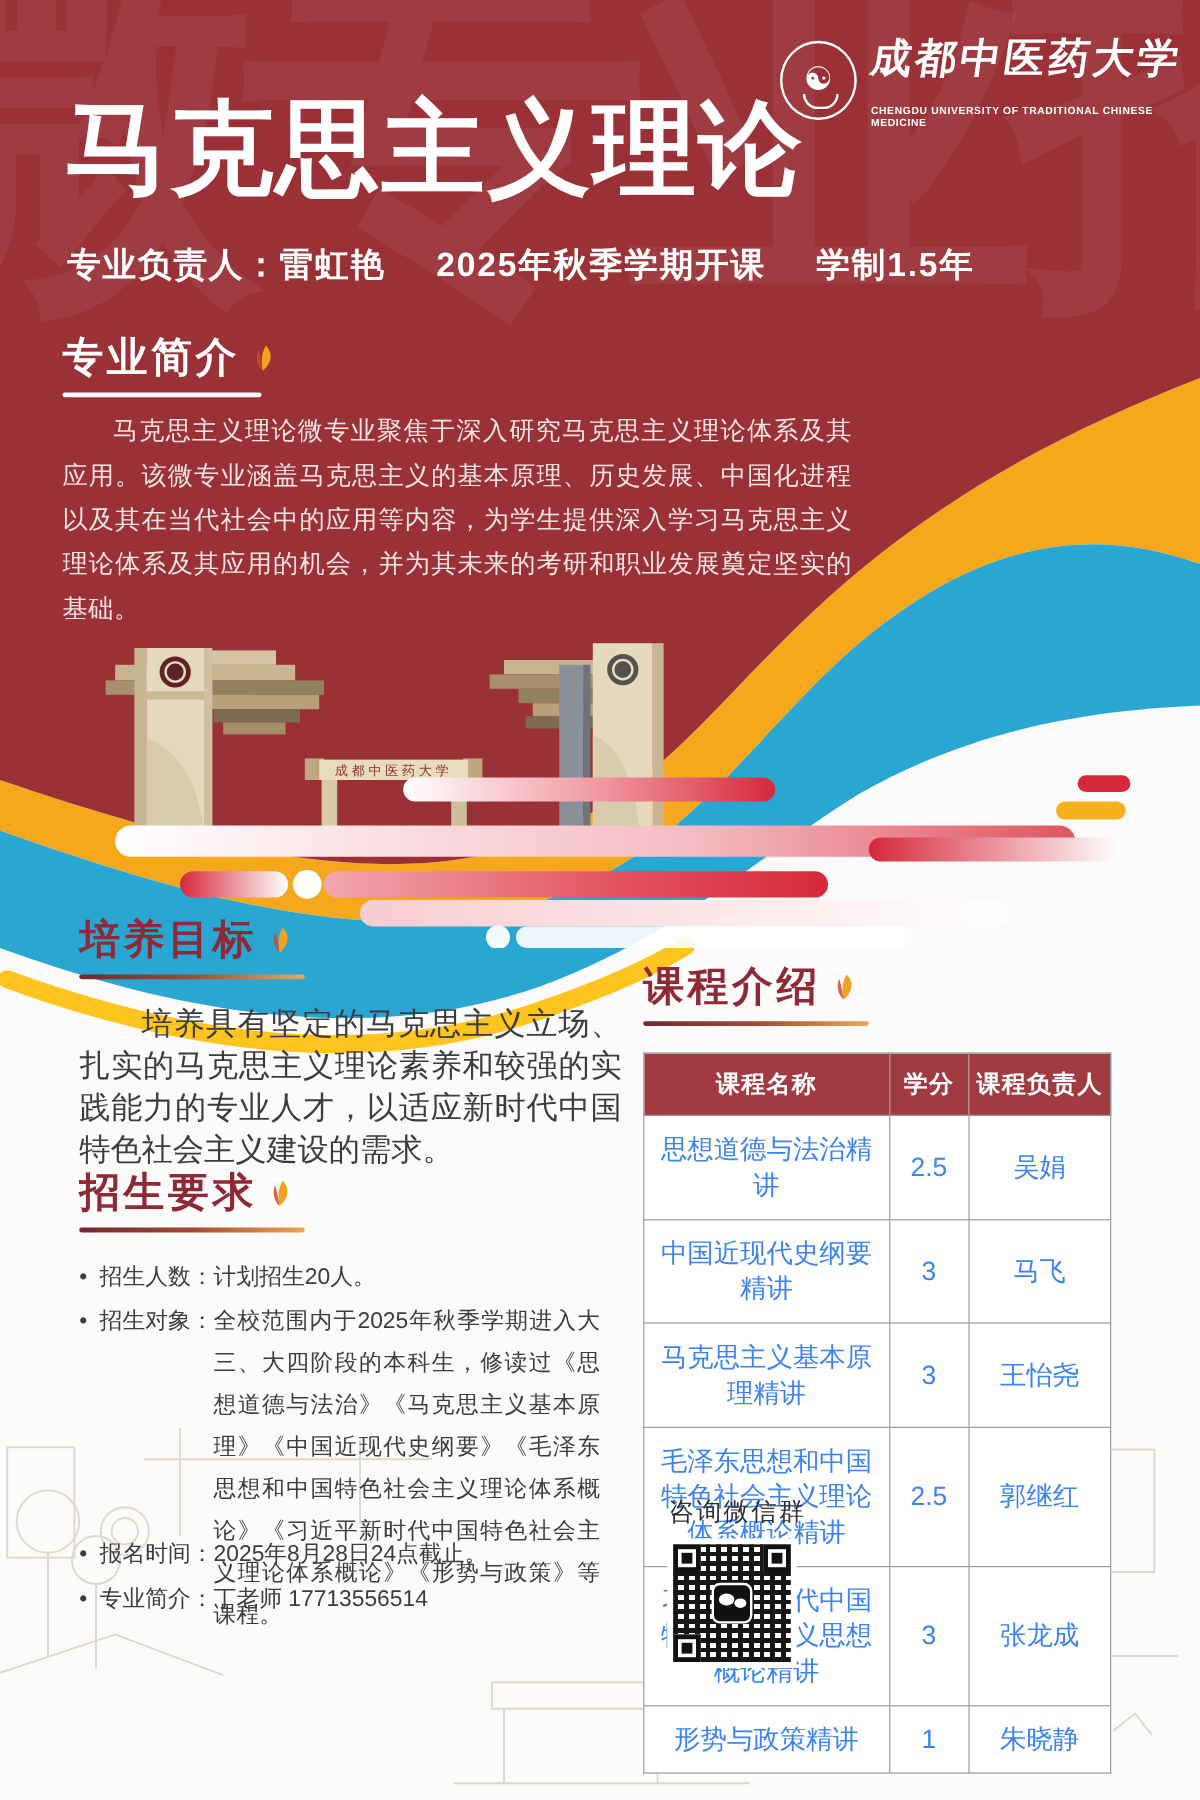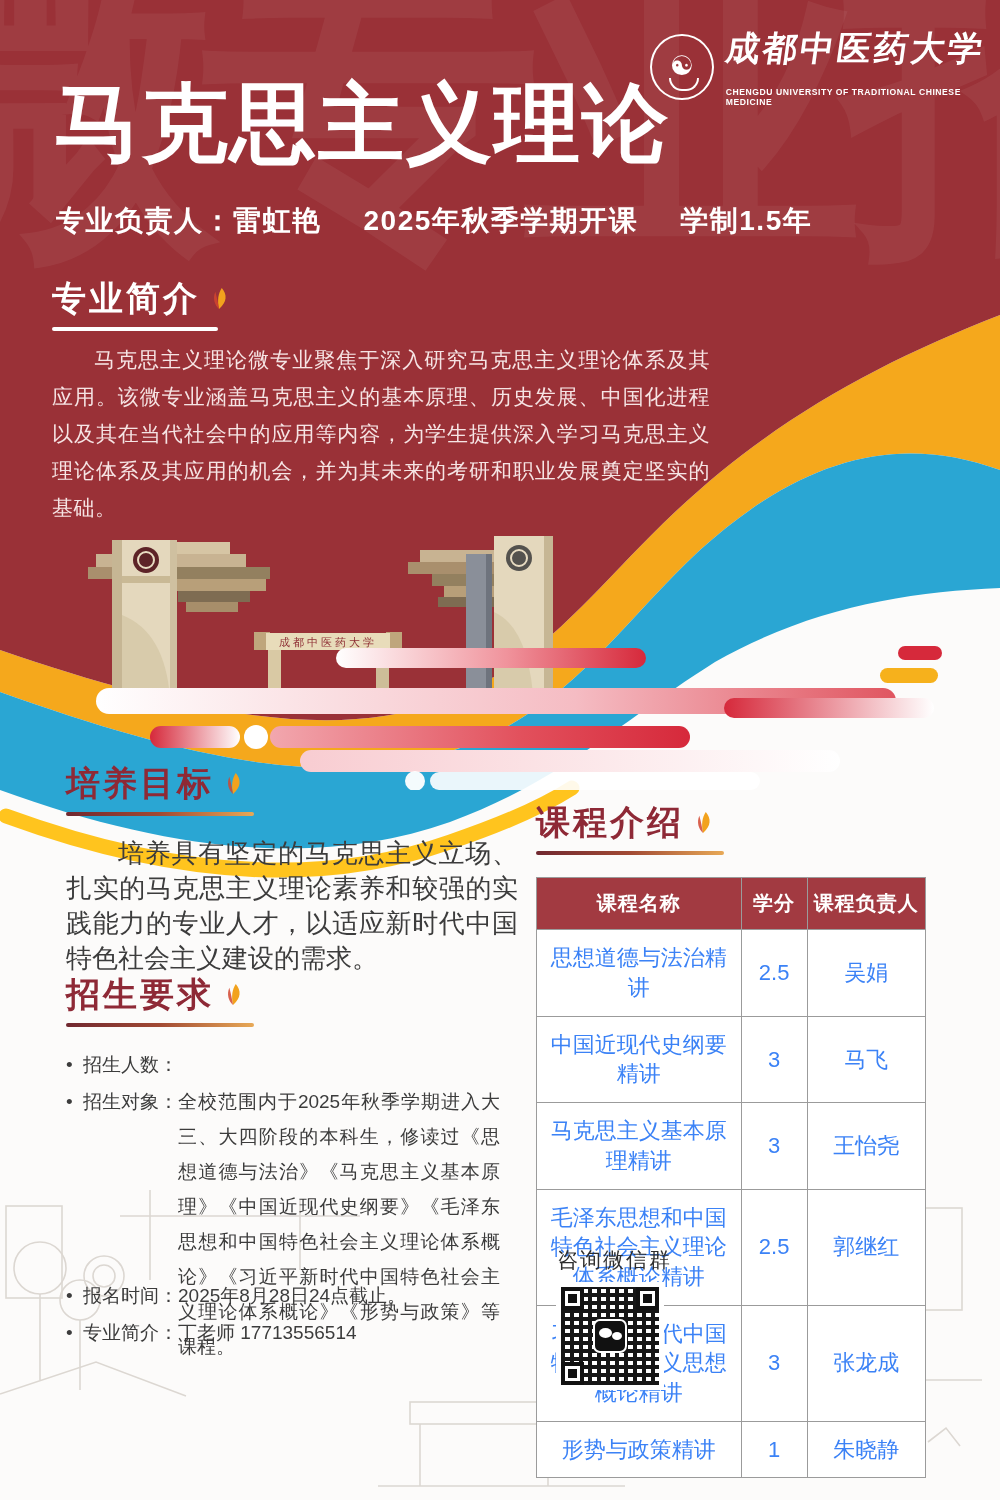--- a/index.html
+++ b/index.html
@@ -273,20 +273,21 @@
       <svg class="leaf" width="22" height="26" viewBox="0 0 24 26">
         <path d="M15 1 C21 8 21 16 12 24 C10 15 11 7 15 1 Z" fill="#F2A21D"></path>
         <path d="M12 24 C7 19 5 12 8 5 C10 12 11 18 12 24 Z" fill="#D2452F" opacity="0.85"></path>
       </svg>
     </div>
     <div class="uline uline-grad"></div>
     <div class="blist">
       <div class="bullet">
         <span class="dot">•</span>
         <span class="lbl">招生人数：</span>
+        <span class="txt">计划招生20人。</span>
       </div>
       <div class="bullet">
         <span class="dot">•</span>
         <span class="lbl">招生对象：</span>
         <span class="txt" style="max-width:322px;">全校范围内于2025年秋季学期进入大三、大四阶段的本科生，修读过《思想道德与法治》《马克思主义基本原理》《中国近现代史纲要》《毛泽东思想和中国特色社会主义理论体系概论》《习近平新时代中国特色社会主义理论体系概论》《形势与政策》等课程。</span>
       </div>
     </div>
   </div>
 
   <div class="contact-block">

